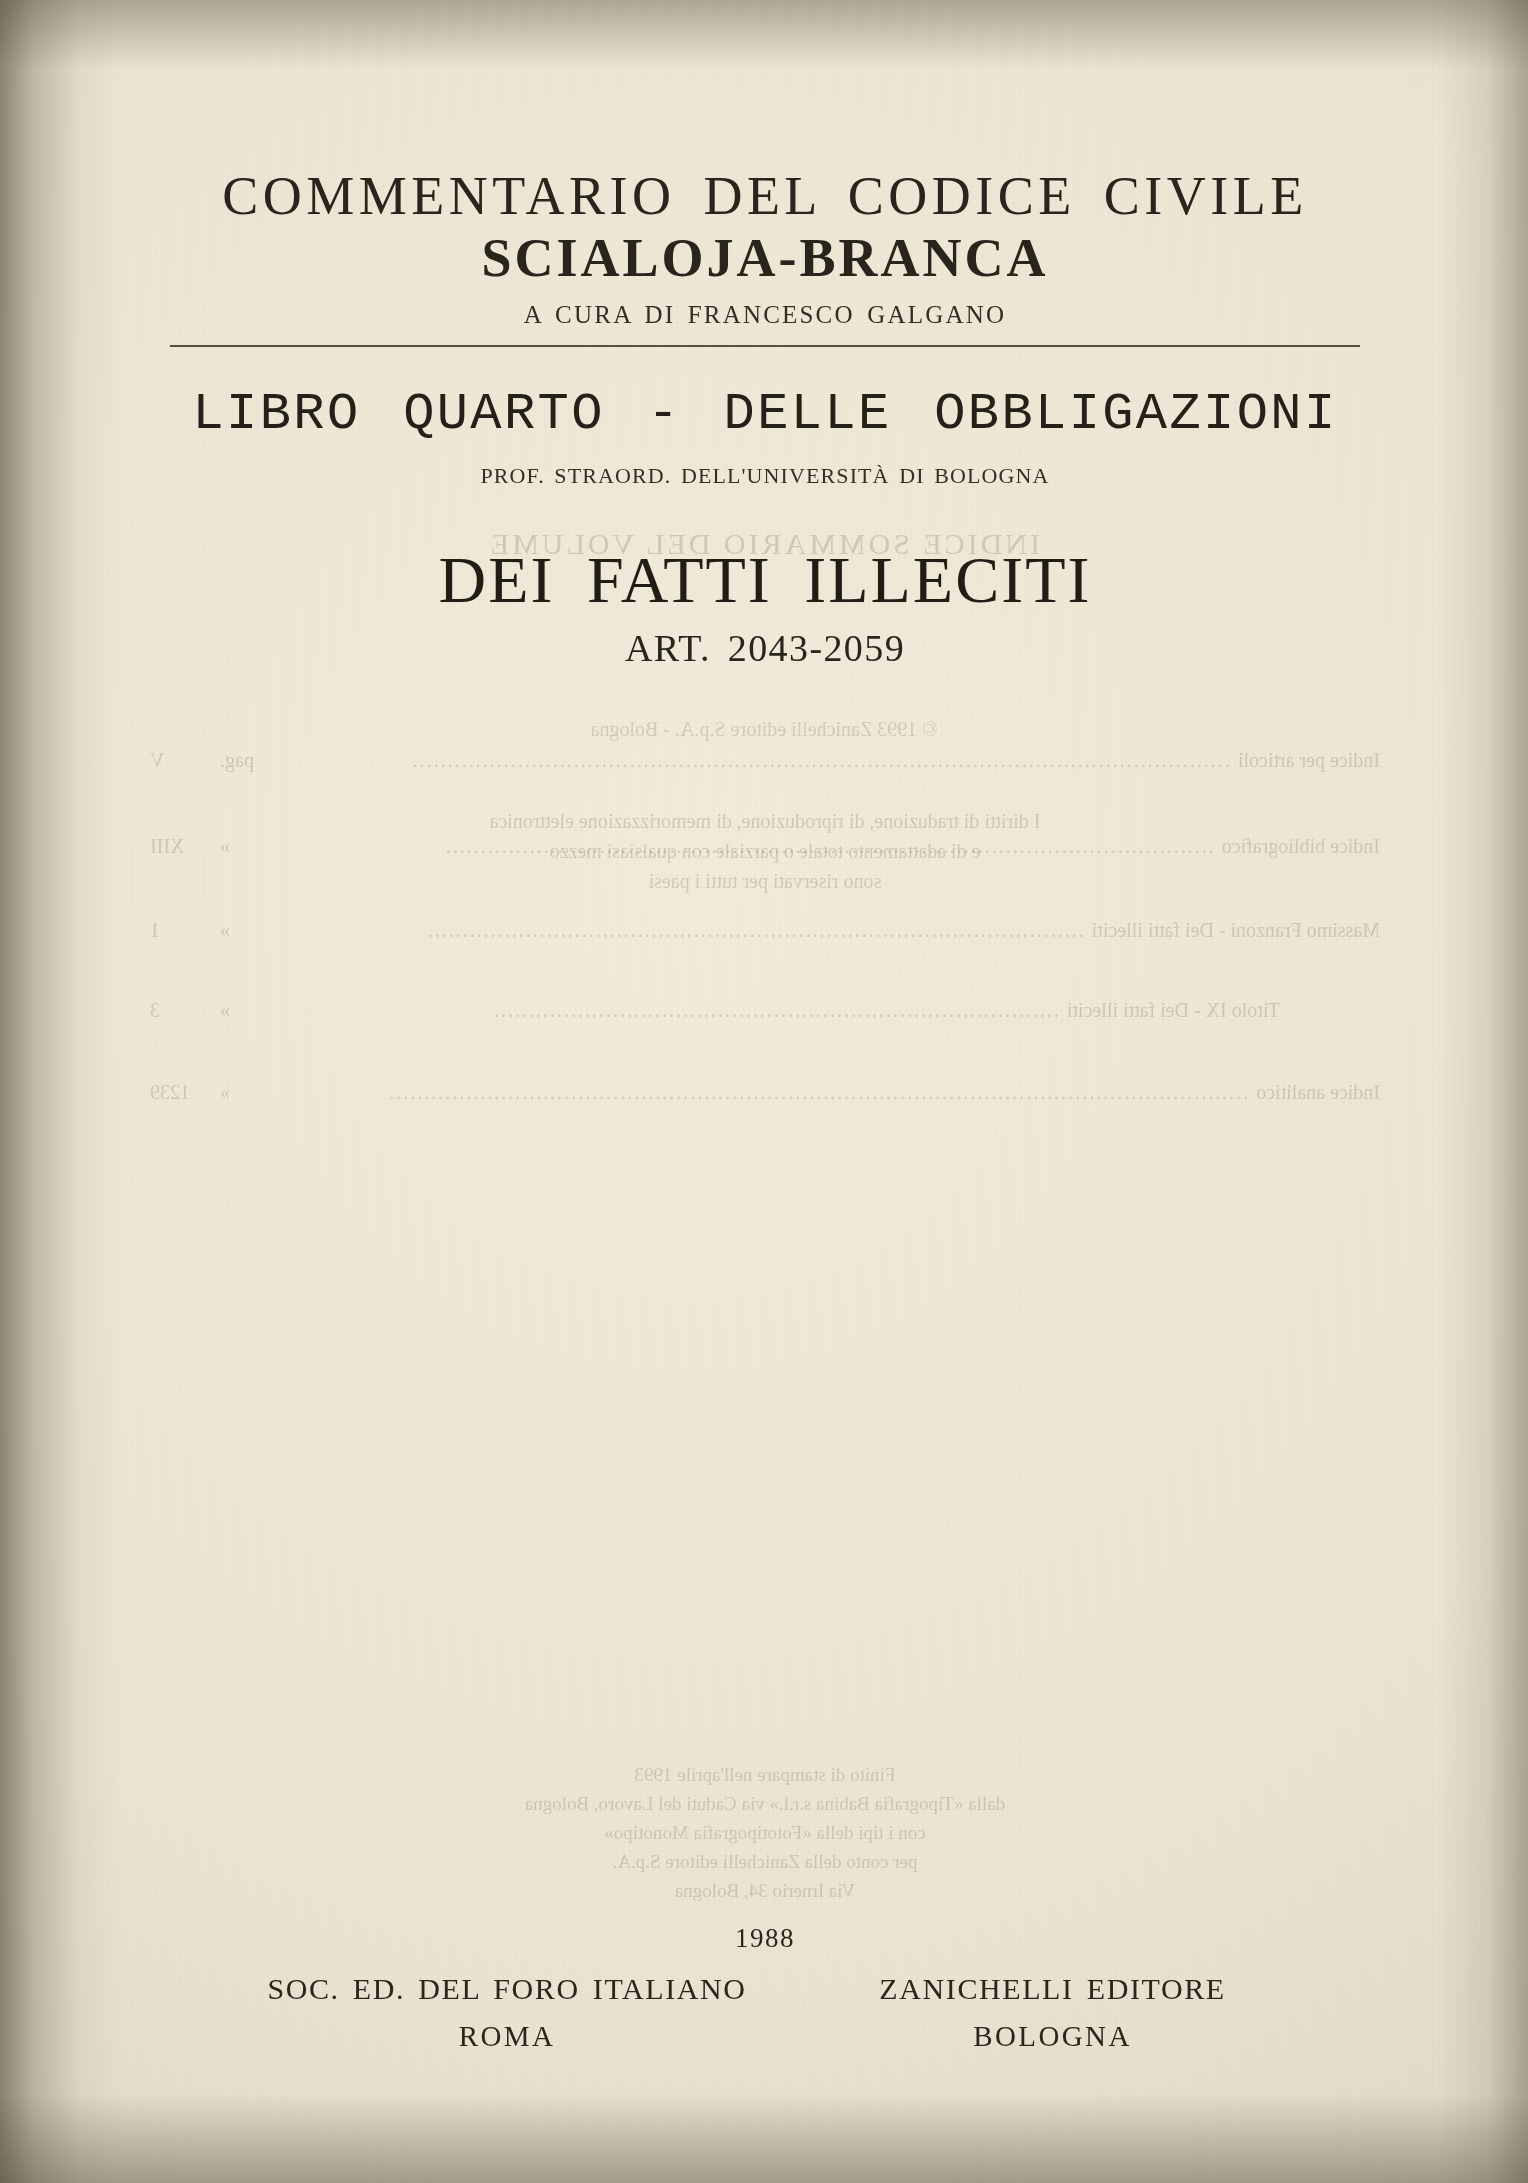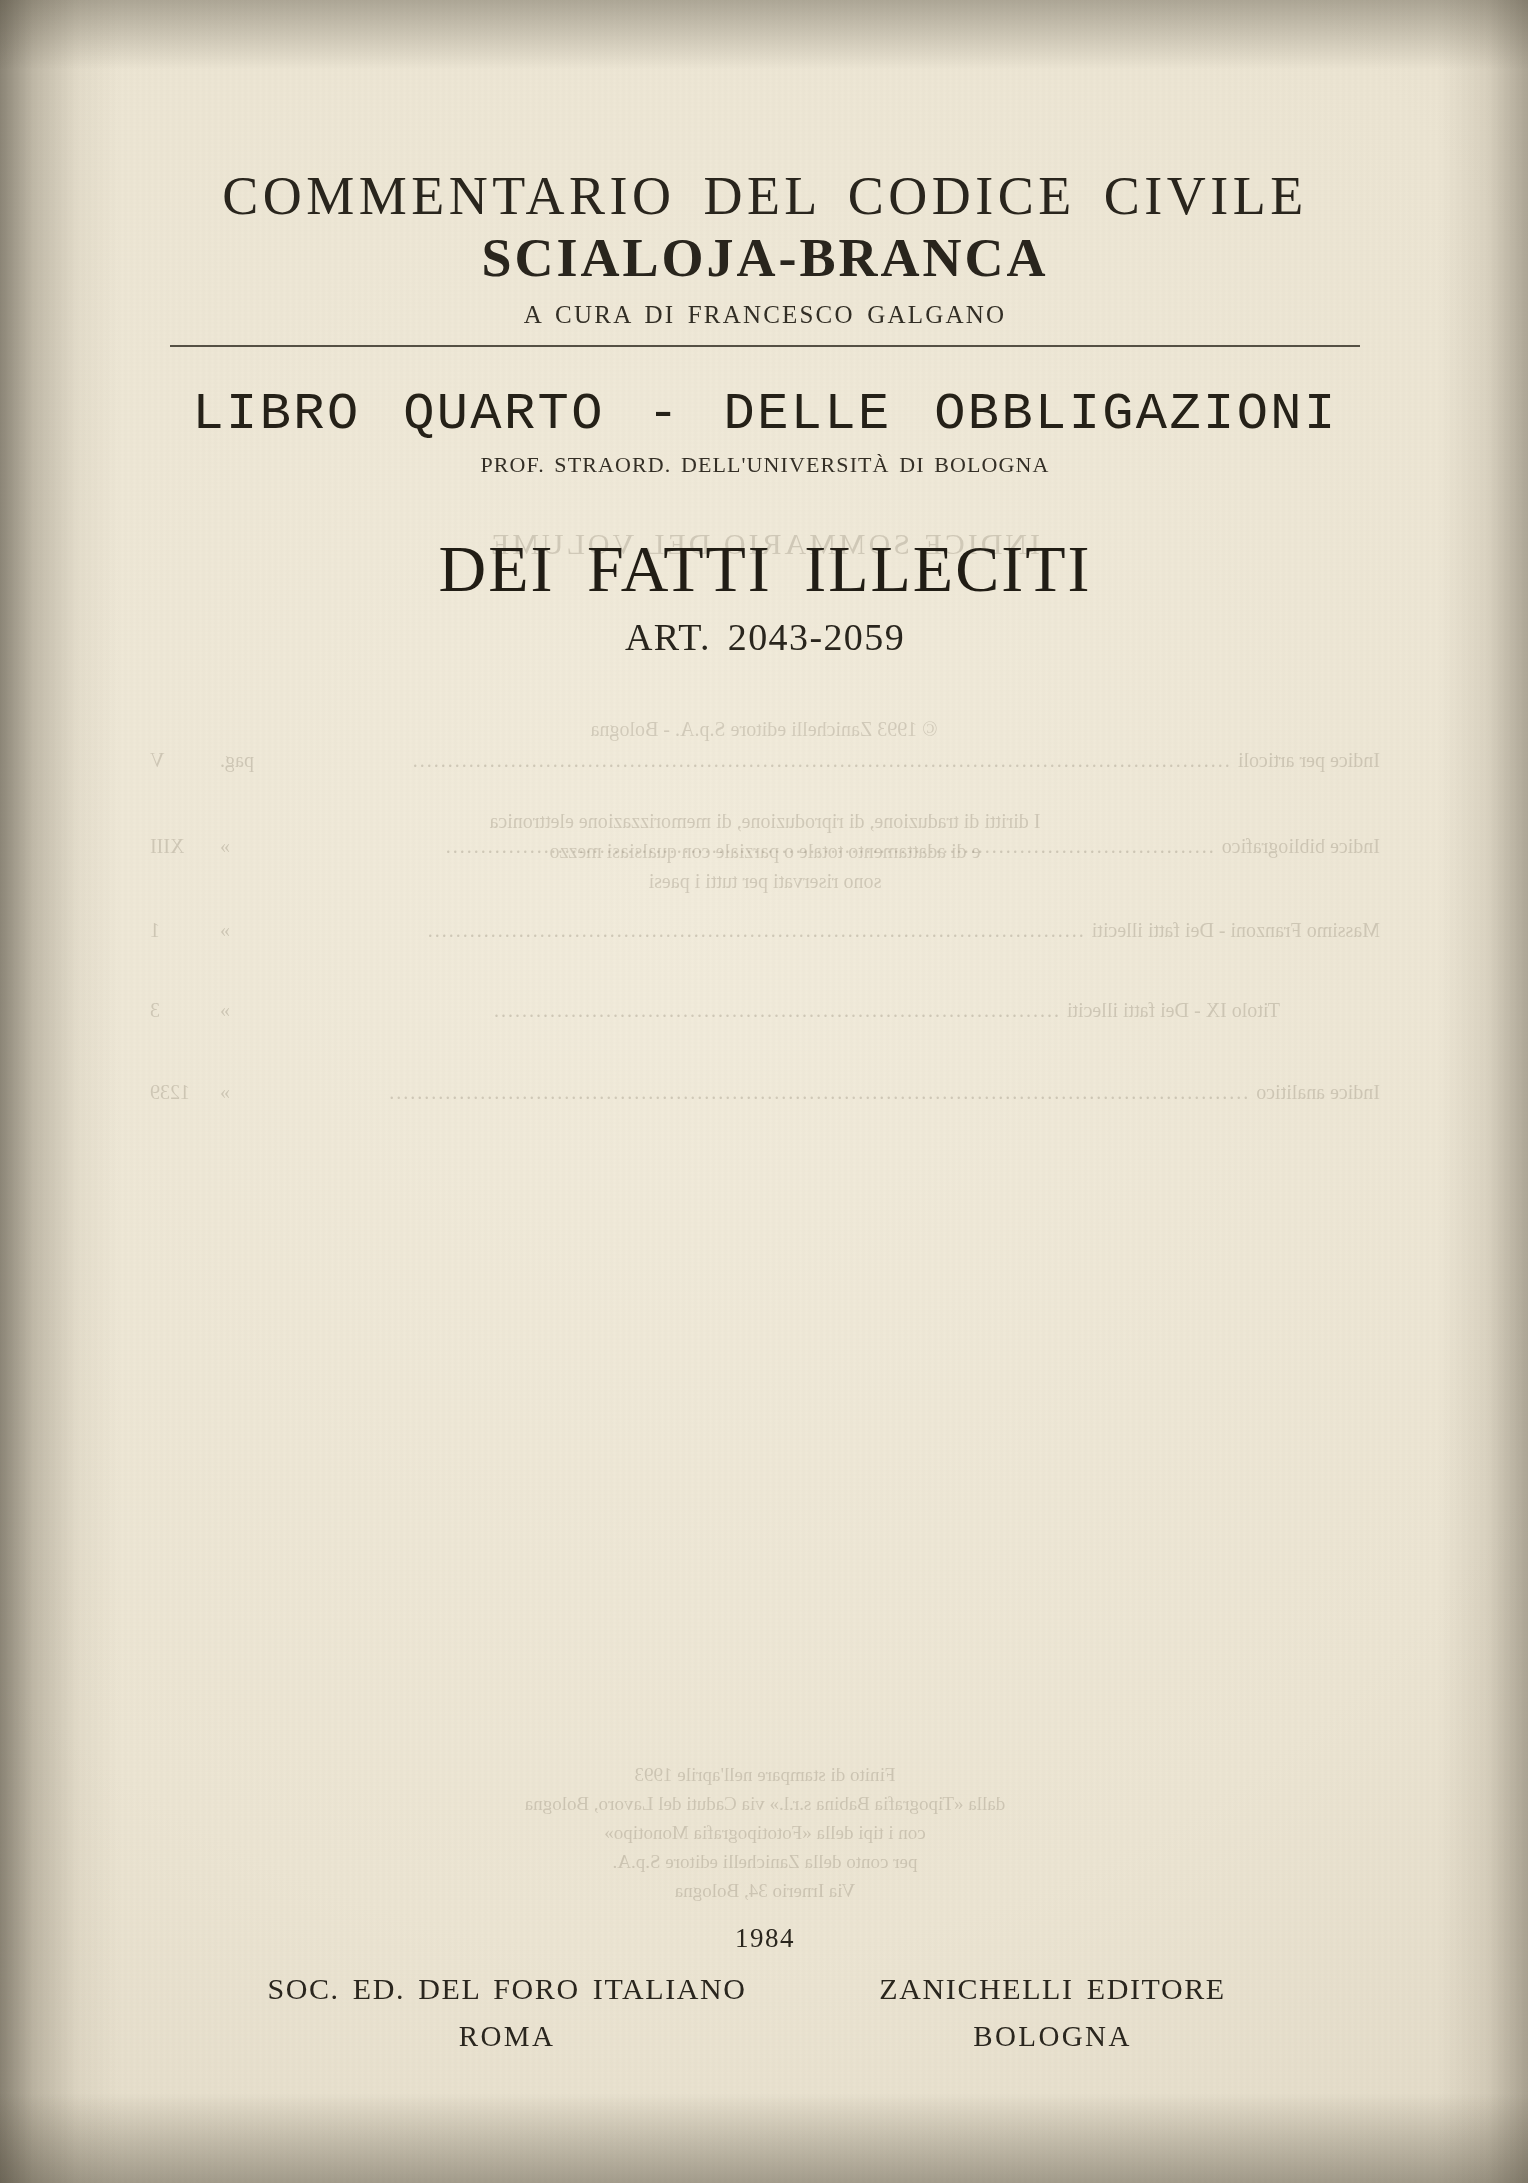--- a/index.html
+++ b/index.html
@@ -155,21 +155,21 @@
     font-family: Liberation Mono, monospace;
   }
   .author {
     margin-top: 88px;
     font-size: 39px;
     letter-spacing: 2.6px;
     word-spacing: 7px;
     color: #2b271f;
   }
   .author-role {
-    margin-top: 8px;
+    margin-top: 19px;
     font-size: 22px;
     letter-spacing: 1.1px;
     word-spacing: 3px;
     color: #353027;
   }
   .work-title {
     margin-top: 53px;
     font-size: 66px;
     letter-spacing: 2px;
     word-spacing: 14px;
@@ -279,21 +279,21 @@
     </div>
     <div class="editor-line">A CURA DI FRANCESCO GALGANO</div>
     <div class="rule"></div>
     <div class="book-title">LIBRO QUARTO - DELLE OBBLIGAZIONI</div>
     <div class="author-role">PROF. STRAORD. DELL'UNIVERSITÀ DI BOLOGNA</div>
     <div class="work-title">DEI FATTI ILLECITI</div>
     <div class="work-articles">ART. 2043-2059</div>
   </div>
 
   <div class="footer">
-    <div class="year">1984</div>
+    <div class="year">1988</div>
     <div class="publishers">
       <div class="pub">
         <div class="pub-name">SOC. ED. DEL FORO ITALIANO</div>
         <div class="pub-city">ROMA</div>
       </div>
       <div class="pub">
         <div class="pub-name">ZANICHELLI EDITORE</div>
         <div class="pub-city">BOLOGNA</div>
       </div>
     </div>

